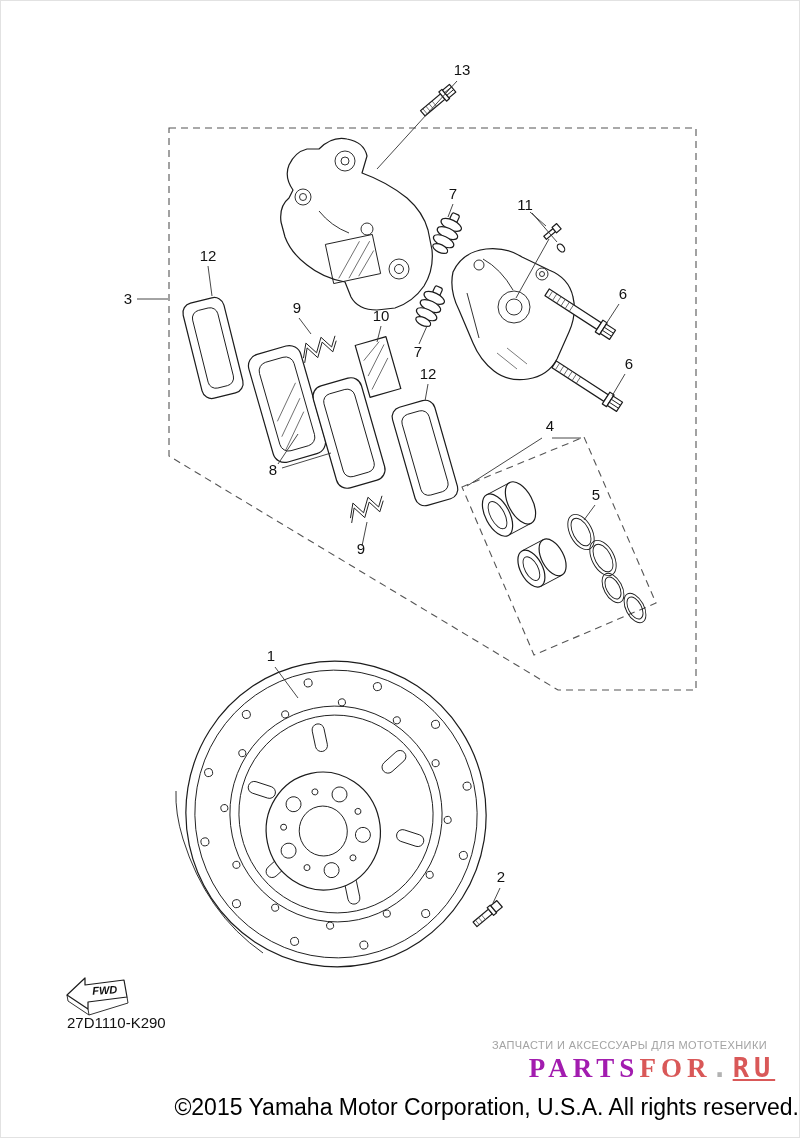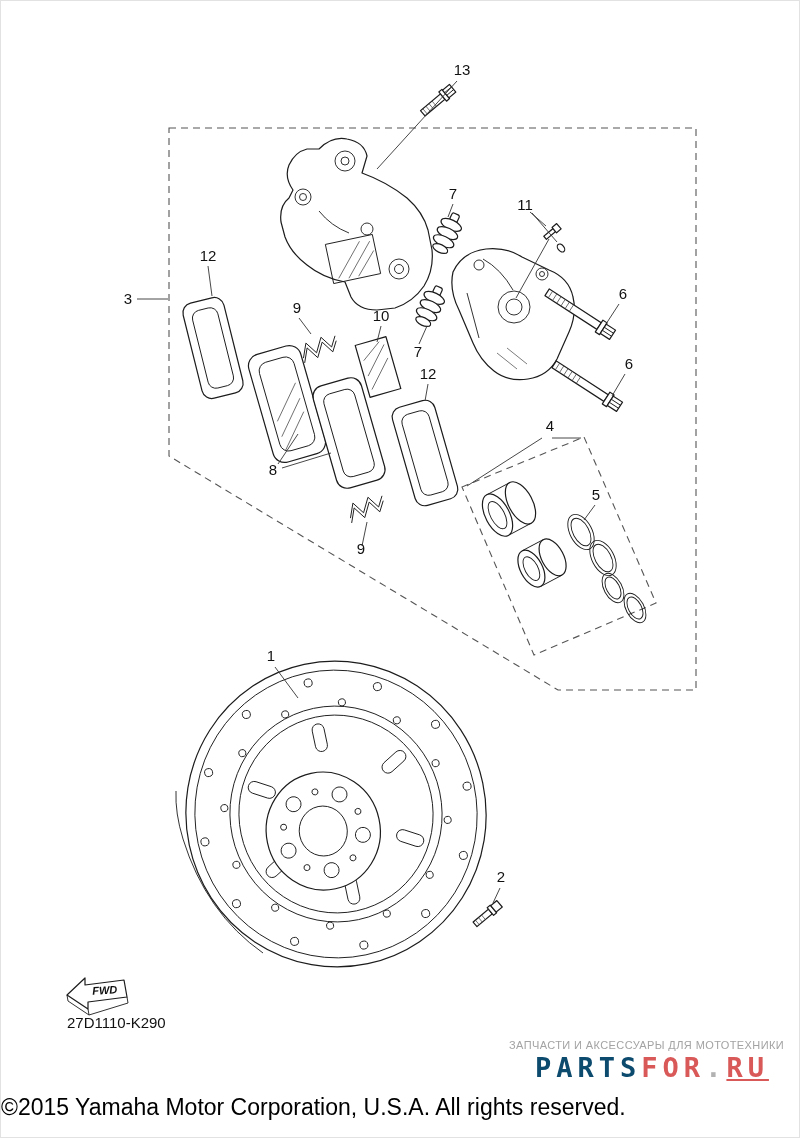--- a/index.html
+++ b/index.html
@@ -10,26 +10,26 @@
 
   .outline { fill:#fff; stroke:#1c1c1c; stroke-width:1.2; stroke-linejoin:round; }
   .thin    { fill:none; stroke:#1c1c1c; stroke-width:0.9; }
   .hatch   { stroke:#444; stroke-width:0.7; }
   .dashed  { fill:none; stroke:#555; stroke-width:1.1; stroke-dasharray:7 5; }
   .leaders line { stroke:#333; stroke-width:0.9; }
   .callouts text { font-family:"Liberation Sans",sans-serif; font-size:15px; fill:#111; text-anchor:middle; }
   .code-text { font-family:"Liberation Sans",sans-serif; font-size:15px; fill:#111; }
   .fwd-text  { font-family:"Liberation Sans",sans-serif; font-size:11px; font-style:italic; font-weight:bold; fill:#111; text-anchor:middle; }
 
-  .watermark-tagline { position:absolute; top:1038px; left:508px; width:286px; text-align:left;
+  .watermark-tagline { position:absolute; top:1038px; left:480px; width:286px; text-align:right;
                        font-size:11px; color:#a3a3a3; letter-spacing:0.4px; }
   .watermark-logo { position:absolute; top:1053px; left:508px; width:286px; text-align:center;
                     font-family:"DejaVu Sans Mono",monospace; font-weight:bold; font-size:27px;
                     letter-spacing:5px; line-height:1.05; }
-  .footer-copyright { position:absolute; top:1093px; left:0; width:100%; text-align:left;
+  .footer-copyright { position:absolute; top:1093px; left:0; width:100%; text-align:right;
                       font-size:23px; color:#000; }
 </style>
 </head>
 <body>
 
 <div class="page">
 
   <svg class="diagram-svg" width="800" height="1138" viewBox="0 0 800 1138" xmlns="http://www.w3.org/2000/svg">
 
     <path class="dashed" d="M168,127 H695 V689 H557 L168,455 Z"></path>
@@ -327,17 +327,17 @@
       <text x="549" y="430">4</text>
       <text x="272" y="474">8</text>
       <text x="595" y="499">5</text>
       <text x="360" y="553">9</text>
       <text x="270" y="660">1</text>
       <text x="500" y="881">2</text>
     </g>
   </svg>
 
   <div class="watermark-tagline">ЗАПЧАСТИ И АКСЕССУАРЫ ДЛЯ МОТОТЕХНИКИ</div>
-  <div class="watermark-logo"><span style="color: #0c4a6e;">PARTS</span><span style="color: rgb(217, 88, 88);">FOR</span><span style="color: rgb(178, 178, 178);">.</span><span style="color: rgb(217, 88, 88); text-decoration: underline;">RU</span></div>
+  <div class="watermark-logo"><span style="color: #a21caf; font-family: Liberation Serif, serif;">PARTS</span><span style="color: rgb(217, 88, 88); font-family: Liberation Serif, serif;">FOR</span><span style="color: rgb(178, 178, 178);">.</span><span style="color: rgb(217, 88, 88); text-decoration: underline;">RU</span></div>
 
   <div class="footer-copyright">©2015 Yamaha Motor Corporation, U.S.A. All rights reserved.</div>
 
 </div>
 
 </body></html>

